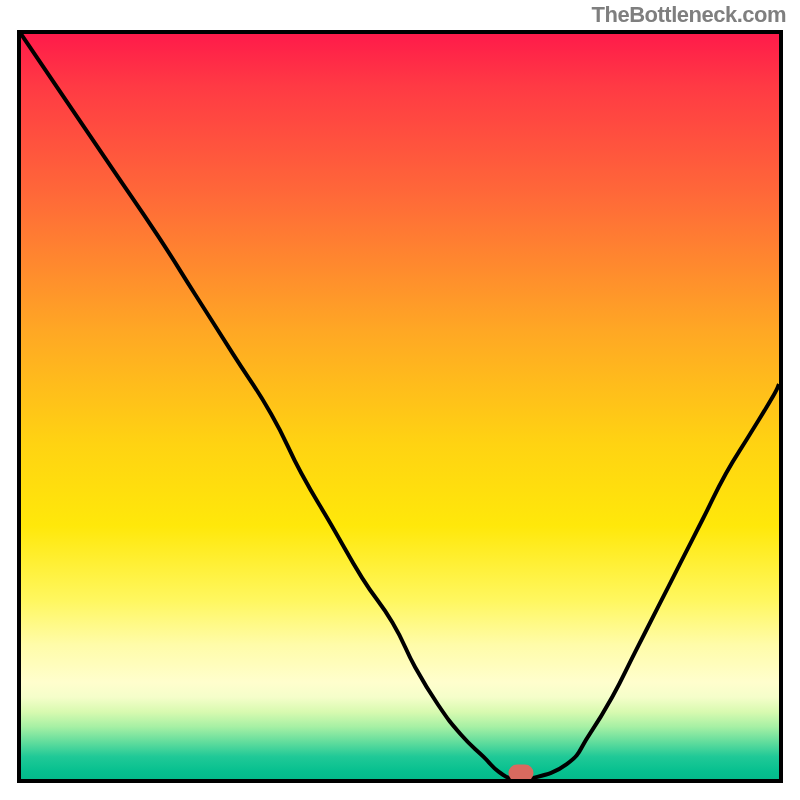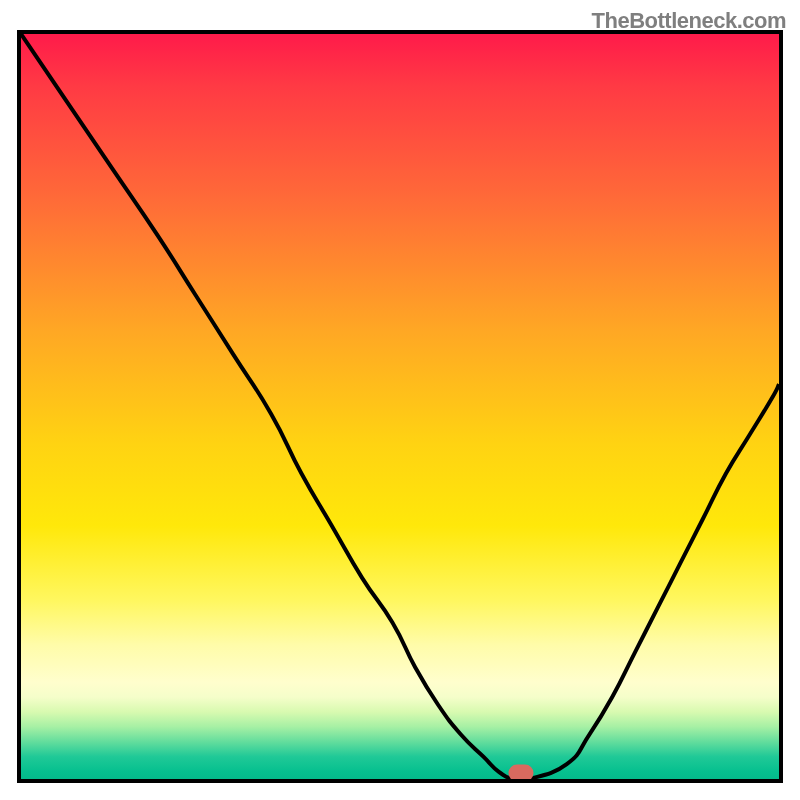--- a/index.html
+++ b/index.html
@@ -11,21 +11,21 @@
     font-family: Arial, Helvetica, sans-serif;
   }
   .frame {
     position: relative;
     width: 800px;
     height: 800px;
     background: #fff;
   }
   .attribution {
     position: absolute;
-    top: 8px;
+    top: 2px;
     right: 14px;
     font-size: 22px;
     font-weight: 600;
     color: #7f7f7f;
     letter-spacing: -0.5px;
   }
   .plot-border {
     position: absolute;
     box-sizing: border-box;
     left: 17px;

